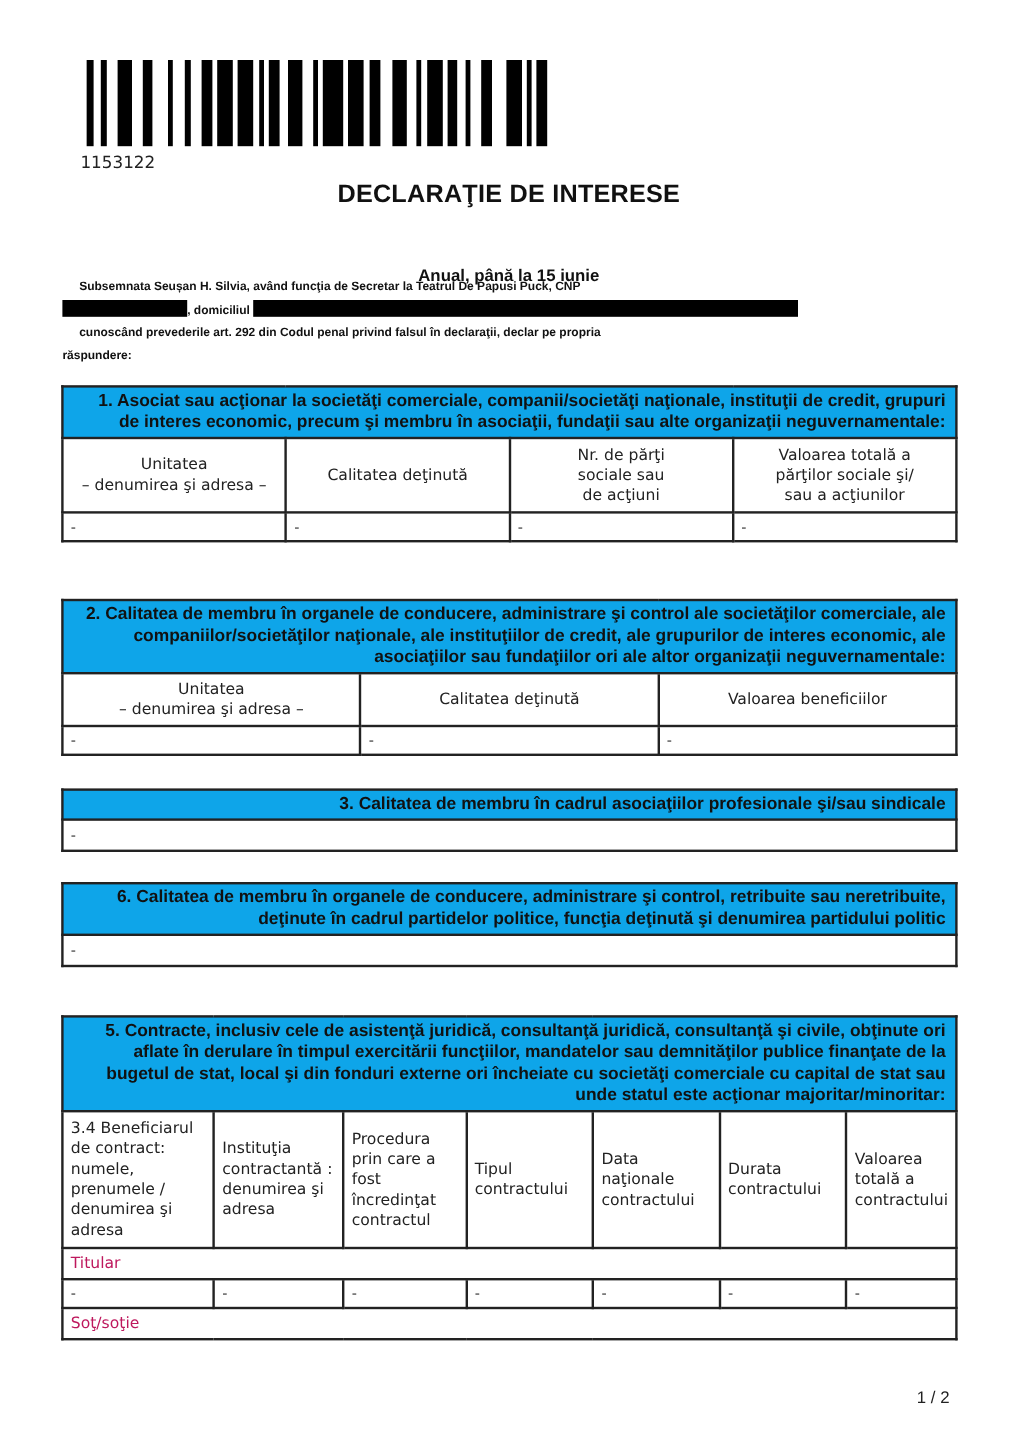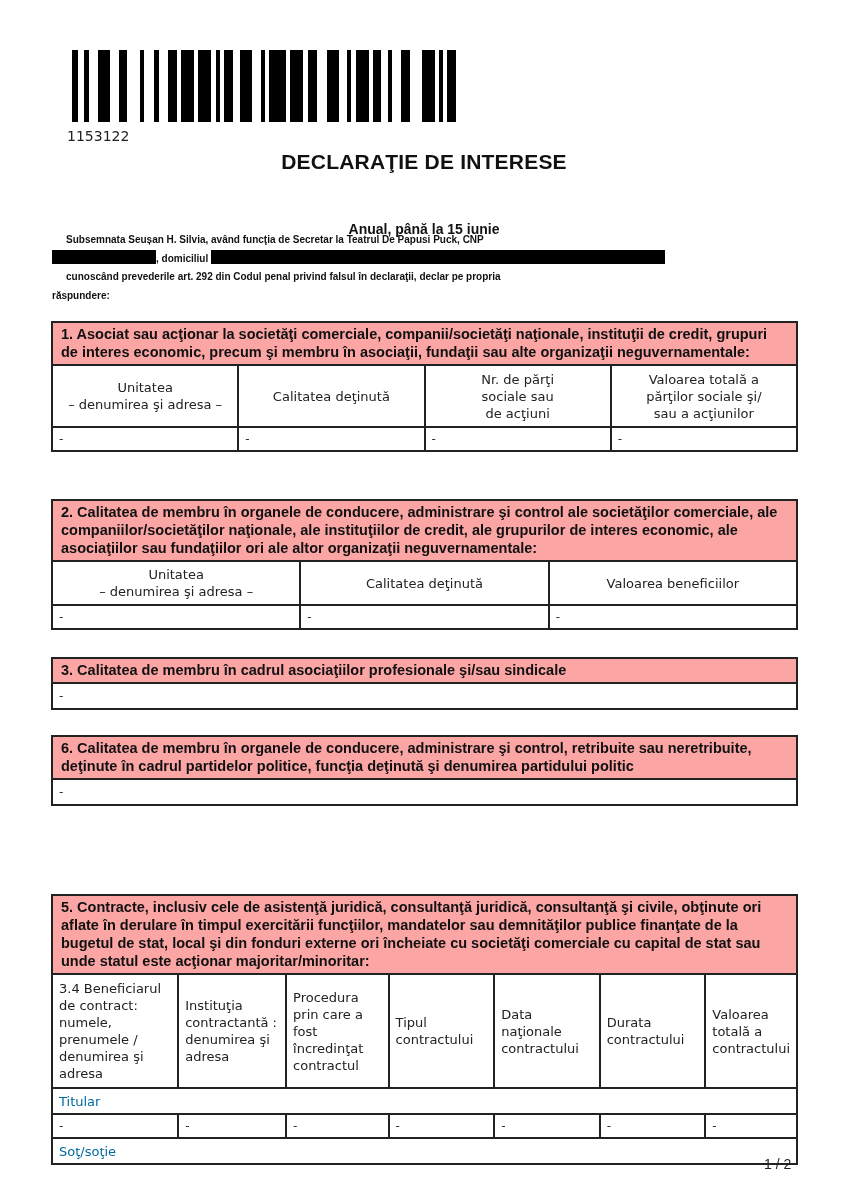--- a/index.html
+++ b/index.html
@@ -13,28 +13,28 @@
               font-family: "Liberation Sans", sans-serif; font-weight: bold; font-size: 14px; margin-top: 44px; }
   .intro { position: absolute; left: 52px; top: 215px; width: 760px;
            font-family: "Liberation Sans", sans-serif; font-weight: bold; font-size: 10px; line-height: 18.5px; margin-top: 16px; }
   .intro .line { white-space: nowrap; }
   .redact { display: inline-block; background: #000; height: 14px; vertical-align: -2px; }
   .ind { padding-left: 14px; }
 
   table.sec { position: absolute; left: 51px; width: 747px; border-collapse: collapse;
               font-family: "Liberation Sans", sans-serif; }
   table.sec td, table.sec th { border: 2px solid #222; }
-  th.head { background: #fca5a5; font-weight: bold; font-size: 14.5px; line-height: 18px;
-            text-align: left; padding: 2px 8px 3px 8px; }
+  th.head { background: #0ea5e9; font-weight: bold; font-size: 14.5px; line-height: 18px;
+            text-align: right; padding: 2px 8px 3px 8px; }
   td.colh { font-family: "DejaVu Sans", sans-serif; font-size: 13px; text-align: center;
             font-weight: normal; line-height: 17px; color: #222; padding: 3px 4px; }
   td.val { font-family: "DejaVu Sans", sans-serif; font-size: 12px; height: 22px; padding: 0 6px; color: #333; vertical-align: middle; }
   td.colh5 { font-family: "DejaVu Sans", sans-serif; font-size: 13px; line-height: 17px; color: #222;
              text-align: left; vertical-align: middle; padding: 2px 6px; }
-  td.label5 { font-family: "DejaVu Sans", sans-serif; font-size: 13px; height: 24px; padding: 0 6px; color: #0369a1; }
+  td.label5 { font-family: "DejaVu Sans", sans-serif; font-size: 13px; height: 24px; padding: 0 6px; color: #be185d; }
   .pageno { position: absolute; left: 764px; top: 1156px; font-size: 14px; font-family: "Liberation Sans", sans-serif; color: #222; }
 </style>
 </head>
 <body>
 
 <svg class="barcode" viewBox="0 0 390 72" preserveAspectRatio="none">
   <g fill="#000">
     <rect x="0" y="0" width="6" height="72"></rect>
     <rect x="12" y="0" width="5" height="72"></rect>
     <rect x="26" y="0" width="12" height="72"></rect>
@@ -136,21 +136,21 @@
   <tbody>
       <tr>
         <th class="head">6. Calitatea de membru în organele de conducere, administrare şi control, retribuite sau neretribuite,  deţinute în cadrul partidelor politice, funcţia deţinută şi denumirea partidului politic</th>
       </tr>
   <tr>
     <td class="val" style="height:24px">-</td>
   </tr>
 </tbody>
   </table>
 
-<table class="sec" style="top:894px">
+<table class="sec" style="top:846px">
   <tbody>
       <tr>
         <th class="head" colspan="7">5. Contracte, inclusiv cele de asistenţă juridică, consultanţă juridică, consultanţă şi civile, obţinute ori aflate în derulare în timpul exercitării funcţiilor, mandatelor sau demnităţilor publice finanţate de la bugetul de stat, local şi din fonduri externe ori încheiate cu societăţi comerciale cu capital de stat sau unde statul este acţionar majoritar/minoritar:</th>
       </tr>
   <tr style="height:114px">
     <td class="colh5" style="width:136px">3.4 Beneficiarul de contract: numele, prenumele / denumirea şi adresa</td>
     <td class="colh5" style="width:101px">Instituţia contractantă : denumirea şi adresa</td>
     <td class="colh5" style="width:101px">Procedura prin care a fost încredinţat contractul</td>
     <td class="colh5" style="width:101px">Tipul contractului</td>
     <td class="colh5" style="width:101px">Data naţionale contractului</td>

